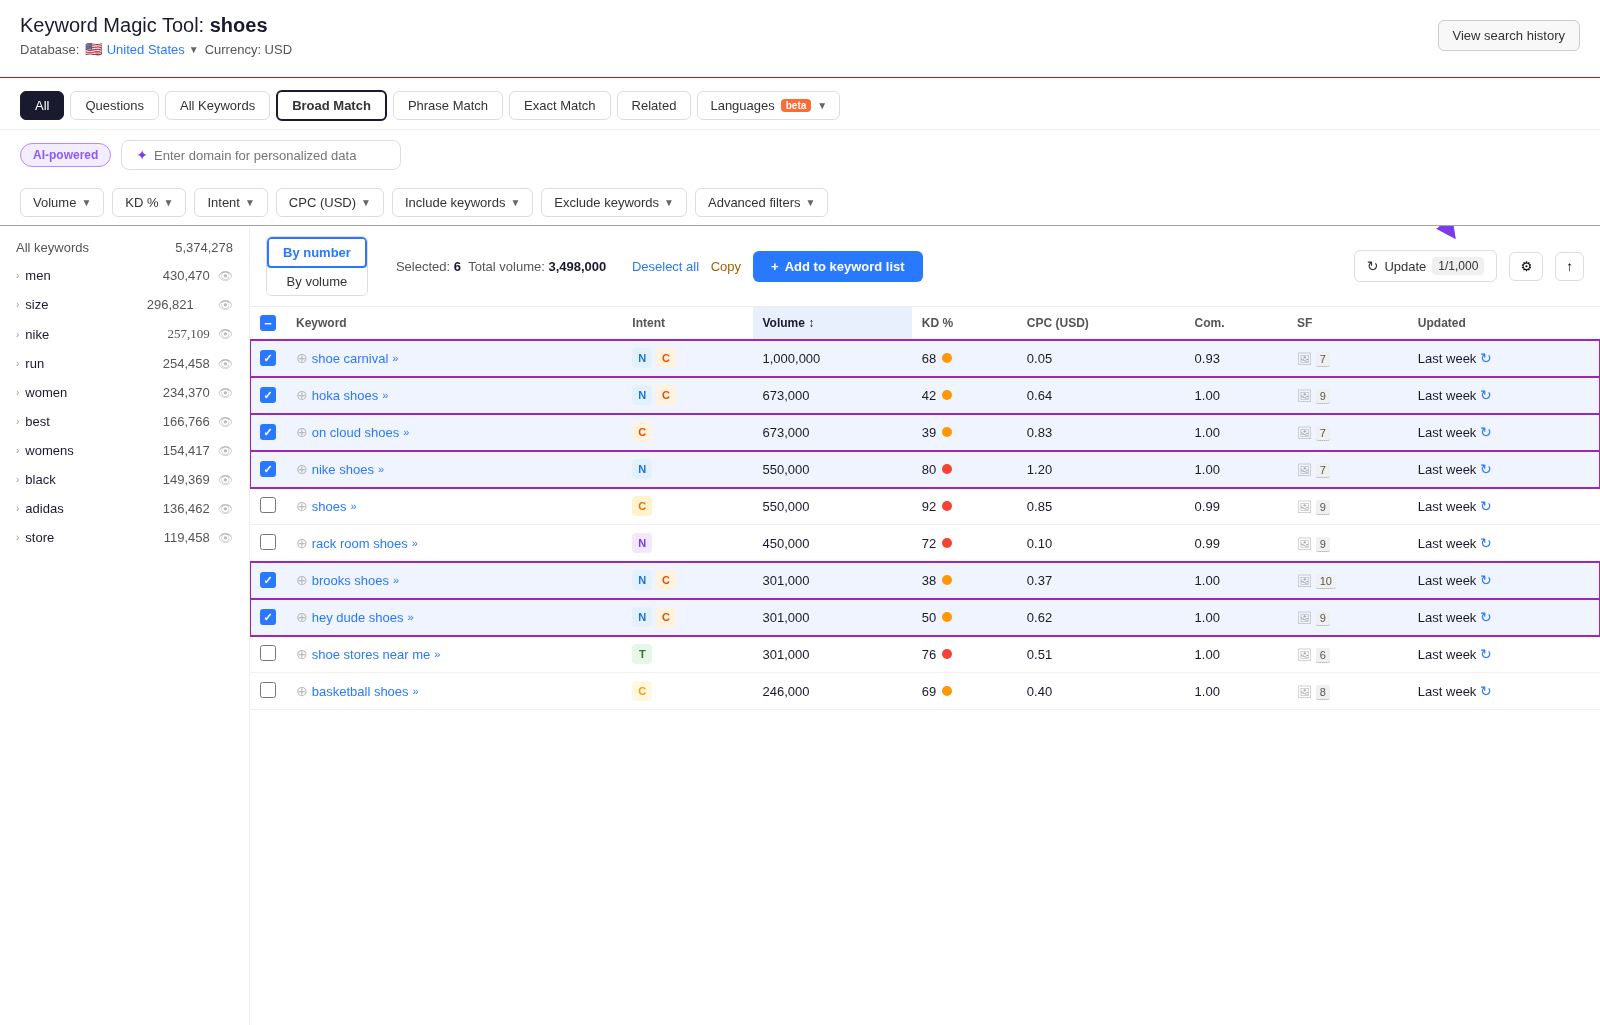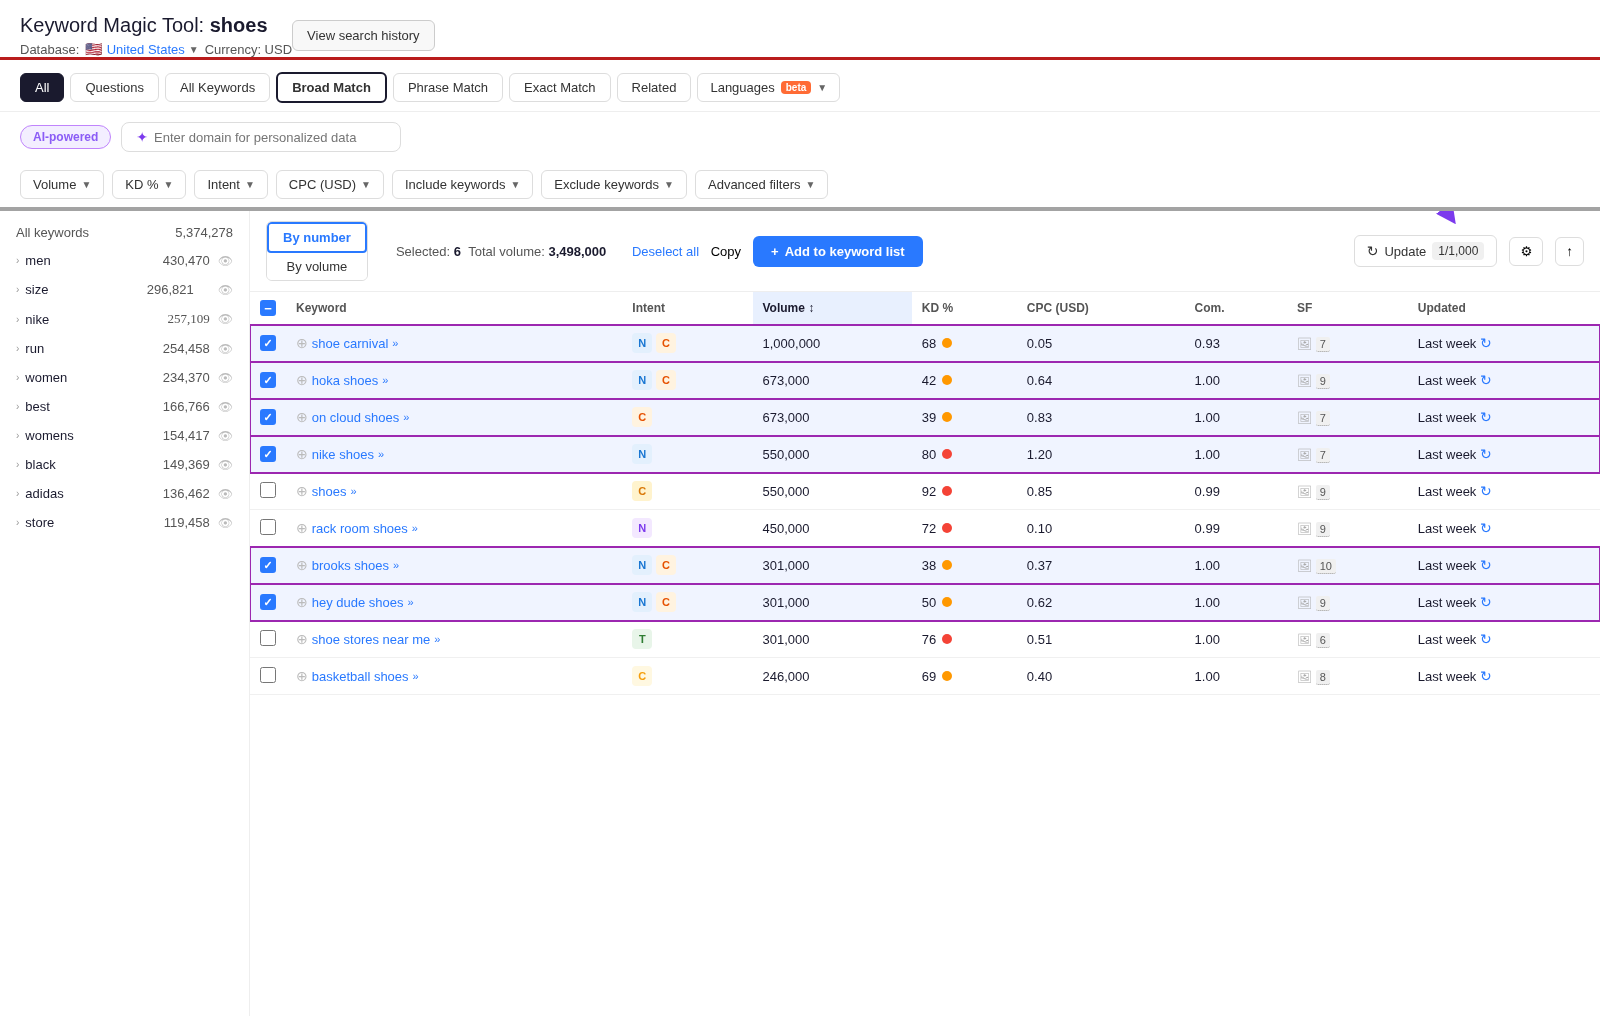--- a/index.html
+++ b/index.html
@@ -1,18 +1,18 @@
 <!DOCTYPE html>
 <html><head>
   <meta charset="utf-8">
   <style>
     * { box-sizing: border-box; margin: 0; padding: 0; }
     body { font-family: -apple-system, BlinkMacSystemFont, 'Segoe UI', Arial, sans-serif; font-size: 13px; background: #fff; color: #1a1a2e; overflow: hidden; }
 
-    .header { display: flex; align-items: center; justify-content: flex-start; padding: 14px 20px 0 20px; border-bottom: 3px solid #b91c1c; }
+    .header { display: flex; align-items: center; justify-content: space-between; padding: 14px 20px 20px 20px; border-bottom: 1px solid #b91c1c; }
     .header-left { display: flex; flex-direction: column; gap: 4px; }
     .page-title { font-size: 20px; font-weight: 400; color: #1a1a2e; }
     .page-title strong { font-weight: 700; }
     .subtitle { font-size: 13px; color: #555; display: flex; align-items: center; gap: 6px; }
     .subtitle .db-link { color: #2979ff; text-decoration: none; display: flex; align-items: center; gap: 4px; }
     .flag { font-size: 14px; }
 
     .view-history-btn { border: 1px solid #ccc; background: #f8f8f8; border-radius: 6px; padding: 7px 14px; font-size: 13px; cursor: pointer; color: #333; }
 
     .tabs-row { display: flex; align-items: center; gap: 6px; padding: 12px 20px 8px 20px; border-bottom: 1px solid #eee; flex-wrap: wrap; }
@@ -21,21 +21,21 @@
     .tab.highlighted { background: #fff; border: 2px solid #1a1a2e; font-weight: 600; }
     .languages-tab { display: flex; align-items: center; gap: 6px; padding: 6px 12px; border-radius: 6px; border: 1px solid #ddd; background: #fff; cursor: pointer; font-size: 13px; color: #333; }
     .beta-badge { background: #ff6b35; color: #fff; border-radius: 4px; padding: 1px 5px; font-size: 10px; font-weight: 700; }
 
     .ai-row { display: flex; align-items: center; gap: 10px; padding: 10px 20px; }
     .ai-powered-badge { background: #f3eeff; border: 1px solid #c084fc; border-radius: 20px; padding: 4px 12px; font-size: 12px; color: #8b5cf6; font-weight: 600; }
     .domain-input-wrap { display: flex; align-items: center; gap: 6px; border: 1px solid #ddd; border-radius: 8px; padding: 6px 14px; background: #fff; min-width: 280px; }
     .sparkle-icon { color: #7c3aed; font-size: 14px; }
     .domain-input { border: none; outline: none; font-size: 13px; color: #999; background: transparent; width: 220px; }
 
-    .filters-row { display: flex; align-items: center; gap: 8px; padding: 8px 20px; border-bottom: 4px solid #a3a3a3; }
+    .filters-row { display: flex; align-items: center; gap: 8px; padding: 8px 20px; border-bottom: 1px solid #a3a3a3; }
     .filter-btn { display: flex; align-items: center; gap: 5px; padding: 6px 12px; border: 1px solid #ddd; border-radius: 6px; background: #fff; cursor: pointer; font-size: 13px; color: #333; white-space: nowrap; }
     .chevron { font-size: 10px; color: #666; }
 
     .content-area { display: flex; height: calc(1025px - 220px); }
 
     .sidebar { width: 250px; min-width: 250px; border-right: 1px solid #eee; overflow-y: auto; padding: 8px 0; }
     .sidebar-header { display: flex; align-items: center; justify-content: space-between; padding: 6px 16px; font-size: 13px; color: #555; }
     .sidebar-item { display: flex; align-items: center; justify-content: space-between; padding: 7px 16px; cursor: pointer; }
     .sidebar-item-left { display: flex; align-items: center; gap: 6px; }
     .chevron-right { font-size: 10px; color: #999; }
@@ -47,21 +47,21 @@
 
     .action-bar { display: flex; align-items: center; gap: 12px; padding: 10px 16px; border-bottom: 1px solid #eee; position: relative; }
     .sort-btns { display: flex; gap: 0; border: 1px solid #ddd; border-radius: 6px; overflow: hidden; flex-direction: column; }
     .sort-btn { padding: 6px 14px; background: #fff; border: none; cursor: pointer; font-size: 13px; color: #333; }
     .sort-btn.active { background: #fff; border: 2px solid #2979ff; border-radius: 4px; color: #2979ff; font-weight: 600; }
     .sort-btn:not(.active) { color: #333; }
 
     .selection-info { font-size: 13px; color: #555; margin-left: 16px; }
     .selection-info strong { font-weight: 700; color: #1a1a2e; }
     .deselect-link { color: #2979ff; text-decoration: none; cursor: pointer; margin-left: 22px; }
-    .copy-link { color: #000000; text-decoration: none; cursor: pointer; margin-left: 8px; }
+    .copy-link { color: #a16207; text-decoration: none; cursor: pointer; margin-left: 8px; }
     .add-keyword-btn { background: #2979ff; color: #fff; border: none; border-radius: 6px; padding: 8px 18px; font-size: 13px; font-weight: 600; cursor: pointer; display: flex; align-items: center; gap: 6px; white-space: nowrap; }
 
     .update-btn { display: flex; align-items: center; gap: 6px; border: 1px solid #ddd; border-radius: 6px; padding: 6px 12px; background: #fff; cursor: pointer; font-size: 13px; color: #333; margin-left: auto; }
     .settings-icon-btn { border: 1px solid #ddd; border-radius: 6px; padding: 6px 10px; background: #fff; cursor: pointer; }
     .export-icon-btn { border: 1px solid #ddd; border-radius: 6px; padding: 6px 10px; background: #fff; cursor: pointer; }
 
     table { width: 100%; border-collapse: collapse; }
     thead th { padding: 8px 10px; text-align: left; font-size: 12px; font-weight: 600; color: #555; border-bottom: 1px solid #eee; background: #fff; white-space: nowrap; }
     thead th.volume-col { background: #e8f0fe; color: #1a1a2e; }
     tbody tr { border-bottom: 1px solid #f0f0f0; }

